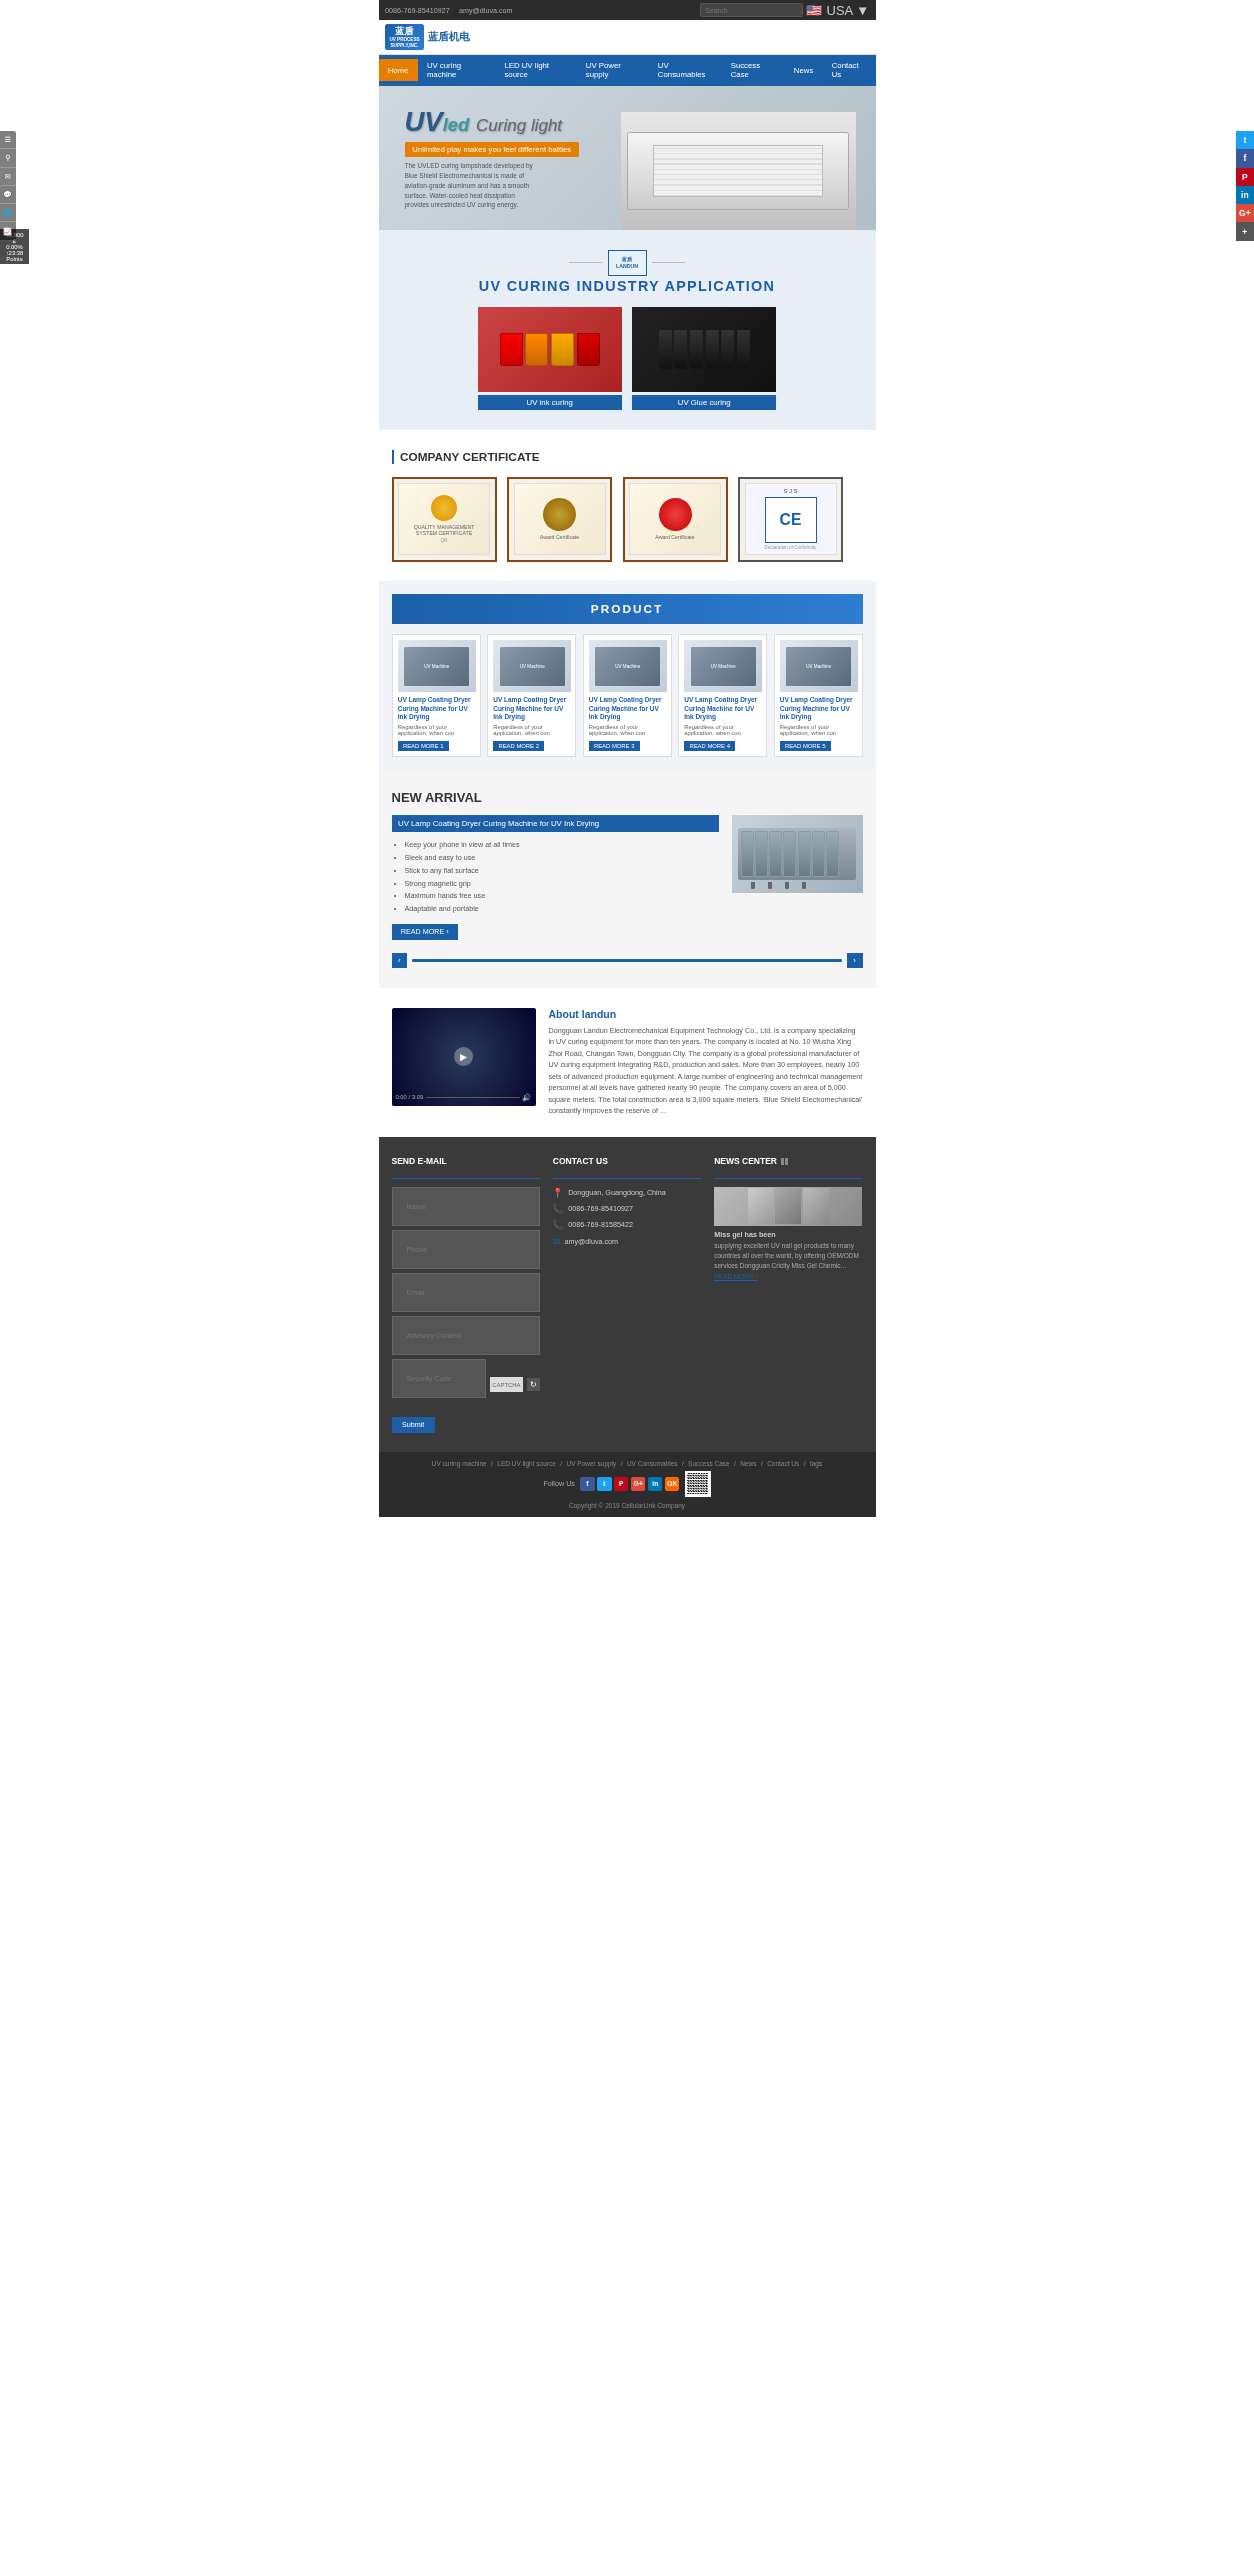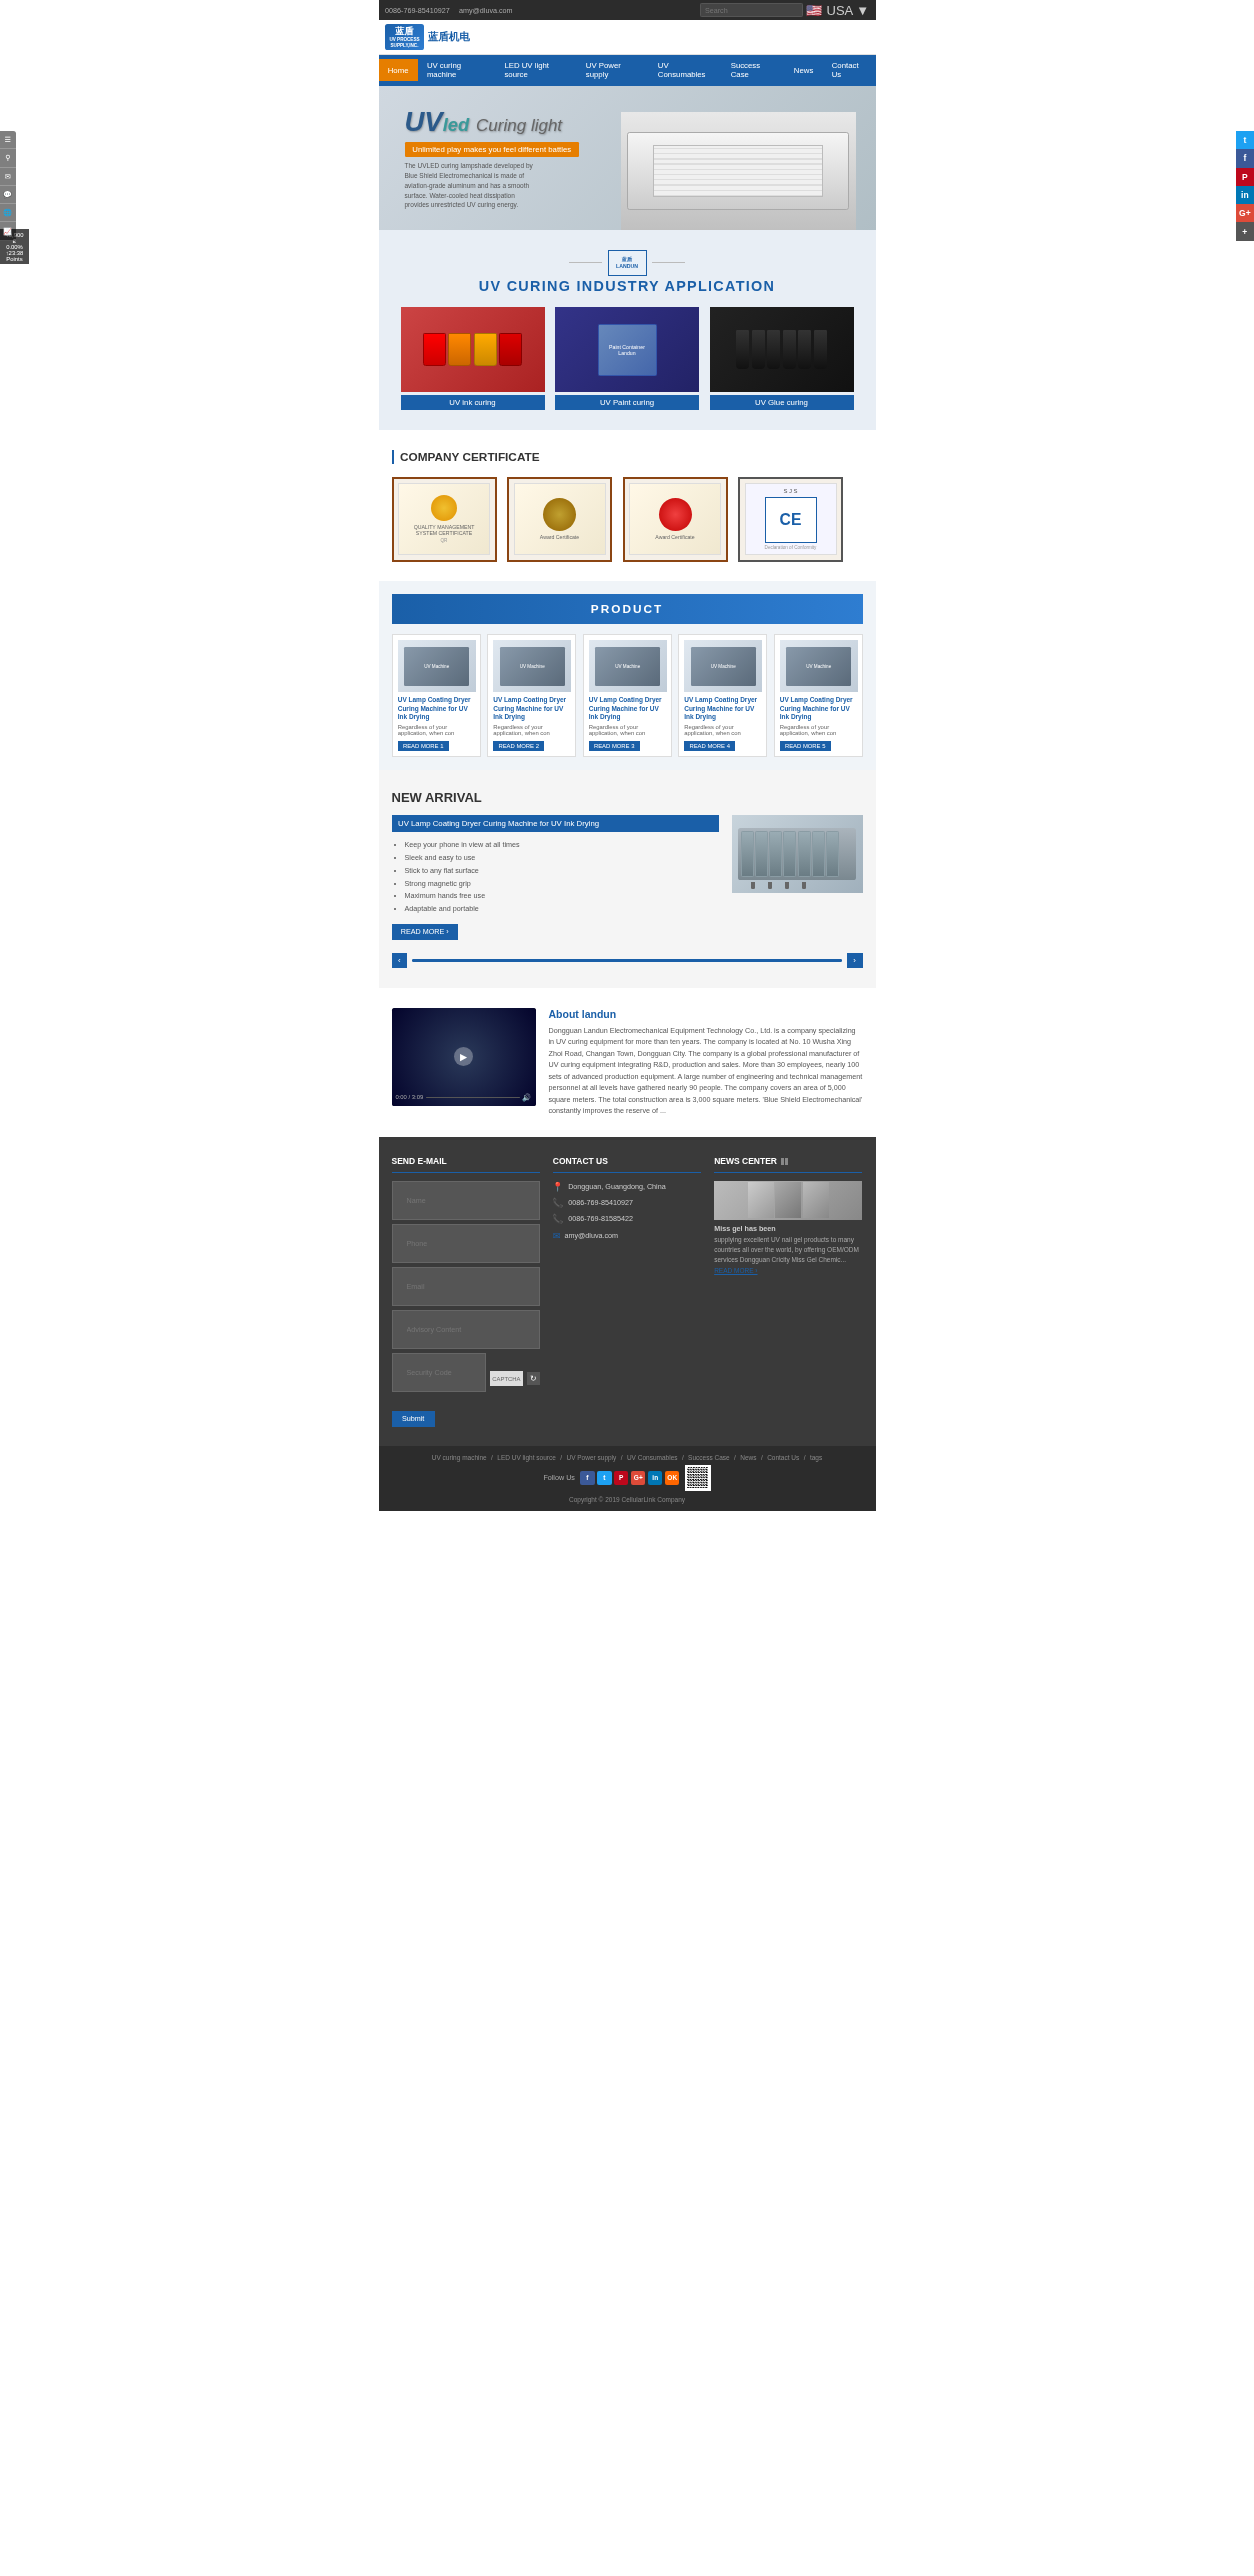--- a/index.html
+++ b/index.html
@@ -93,21 +93,21 @@
     .play-btn { width: 19.6px; height: 19.6px; background: rgba(255,255,255,0.3); border-radius: 50%; display: flex; align-items: center; justify-content: center; color: #fff; font-size: 9.2px; }
     .video-controls { position: absolute; bottom: 3.9px; left: 3.9px; right: 3.9px; display: flex; align-items: center; gap: 2.6px; }
     .video-progress { flex: 1; height: 1.3px; background: #555; border-radius: 0.7px; }
     .about-text h3 { font-size: 10.5px; color: #1a5fa8; margin-bottom: 5.2px; }
     .about-text p { font-size: 7.2px; color: #555; line-height: 1.6; }
 
     
     .footer { background: #3a3a3a; color: #ccc; padding: 19.6px 13px; }
     .footer-grid { display: flex; gap: 13px; }
     .footer-col { flex: 1; }
-    .footer-col h4 { color: #fff; font-size: 8.5px; margin-bottom: 7.8px; border-bottom: 1.3px solid #1a5fa8; padding-bottom: 6px; }
+    .footer-col h4 { color: #fff; font-size: 8.5px; margin-bottom: 7.8px; border-bottom: 1.3px solid #1a5fa8; padding-bottom: 12px; }
     .footer-input { width: 100%; padding: 14px; background: #555; border: 0.7px solid #666; color: #ccc; font-size: 7.2px; margin-bottom: 3.9px; }
     .footer-submit { background: #1a5fa8; color: #fff; border: none; padding: 3.3px 10.5px; font-size: 7.2px; cursor: pointer; margin-top: 2.6px; }
     .contact-item { display: flex; align-items: center; gap: 3.9px; font-size: 7.2px; margin-bottom: 5.2px; }
     .contact-icon { color: #1a5fa8; font-size: 9.2px; }
     .pdf-item { background: #1a5fa8; color: #fff; padding: 2.6px 5.2px; font-size: 5.9px; margin-bottom: 3.9px; display: flex; align-items: center; gap: 3.9px; }
     .pdf-date { background: #e67e00; padding: 1.3px 3.9px; font-size: 5.2px; white-space: nowrap; }
     .news-img { width: 100%; height: 39px; background: linear-gradient(135deg, #ccc, #999); margin-bottom: 3.9px; }
     .news-text { font-size: 6.5px; color: #aaa; line-height: 1.5; }
     .read-more-link { color: #1a5fa8; font-size: 6.5px; text-decoration: underline; cursor: pointer; display: inline-block; margin-top: 2.6px; }
 
@@ -218,26 +218,20 @@
   <div class="industry-title">UV CURING INDUSTRY APPLICATION</div>
   <div class="industry-grid">
     <div class="industry-card">
       <div class="industry-img ink" style="display:flex; align-items:center; justify-content:center; flex-wrap:wrap; gap:2.6px; padding:6.5px;">
         <div style="width:23px; height:33px; background: linear-gradient(180deg, #f00, #c00); border-radius:1.3px 1.3px 2.6px 2.6px; border: 0.7px solid #900;"></div>
         <div style="width:23px; height:33px; background: linear-gradient(180deg, #f80, #c60); border-radius:1.3px 1.3px 2.6px 2.6px; border: 0.7px solid #a50;"></div>
         <div style="width:23px; height:33px; background: linear-gradient(180deg, #fa0, #c80); border-radius:1.3px 1.3px 2.6px 2.6px; border: 0.7px solid #a70;"></div>
         <div style="width:23px; height:33px; background: linear-gradient(180deg, #d00, #a00); border-radius:1.3px 1.3px 2.6px 2.6px; border: 0.7px solid #800;"></div>
       </div>
       <div class="industry-label">UV ink curing</div>
-    </div>
-    <div class="industry-card">
-      <div class="industry-img paint" style="display:flex; align-items:center; justify-content:center; padding:6.5px;">
-        <div style="width:59px; height:52px; background: linear-gradient(135deg, #6688bb, #4466aa); border-radius:1.3px; border:0.7px solid #3355aa; display:flex; align-items:center; justify-content:center; color:#fff; font-size:5.2px; text-align:center; padding:5.2px;">Paint Container<br>Landun</div>
-      </div>
-      <div class="industry-label">UV Paint curing</div>
     </div>
     <div class="industry-card">
       <div class="industry-img glue" style="display:flex; align-items:center; justify-content:center; flex-wrap:wrap; gap:2.6px; padding:6.5px;">
         <div style="width:13px; height:39px; background: linear-gradient(180deg, #333, #111); border-radius:1.3px 1.3px 3.9px 3.9px;"></div>
         <div style="width:13px; height:39px; background: linear-gradient(180deg, #333, #111); border-radius:1.3px 1.3px 3.9px 3.9px;"></div>
         <div style="width:13px; height:39px; background: linear-gradient(180deg, #333, #111); border-radius:1.3px 1.3px 3.9px 3.9px;"></div>
         <div style="width:13px; height:39px; background: linear-gradient(180deg, #333, #111); border-radius:1.3px 1.3px 3.9px 3.9px;"></div>
         <div style="width:13px; height:39px; background: linear-gradient(180deg, #333, #111); border-radius:1.3px 1.3px 3.9px 3.9px;"></div>
         <div style="width:13px; height:39px; background: linear-gradient(180deg, #333, #111); border-radius:1.3px 1.3px 3.9px 3.9px;"></div>
       </div>

